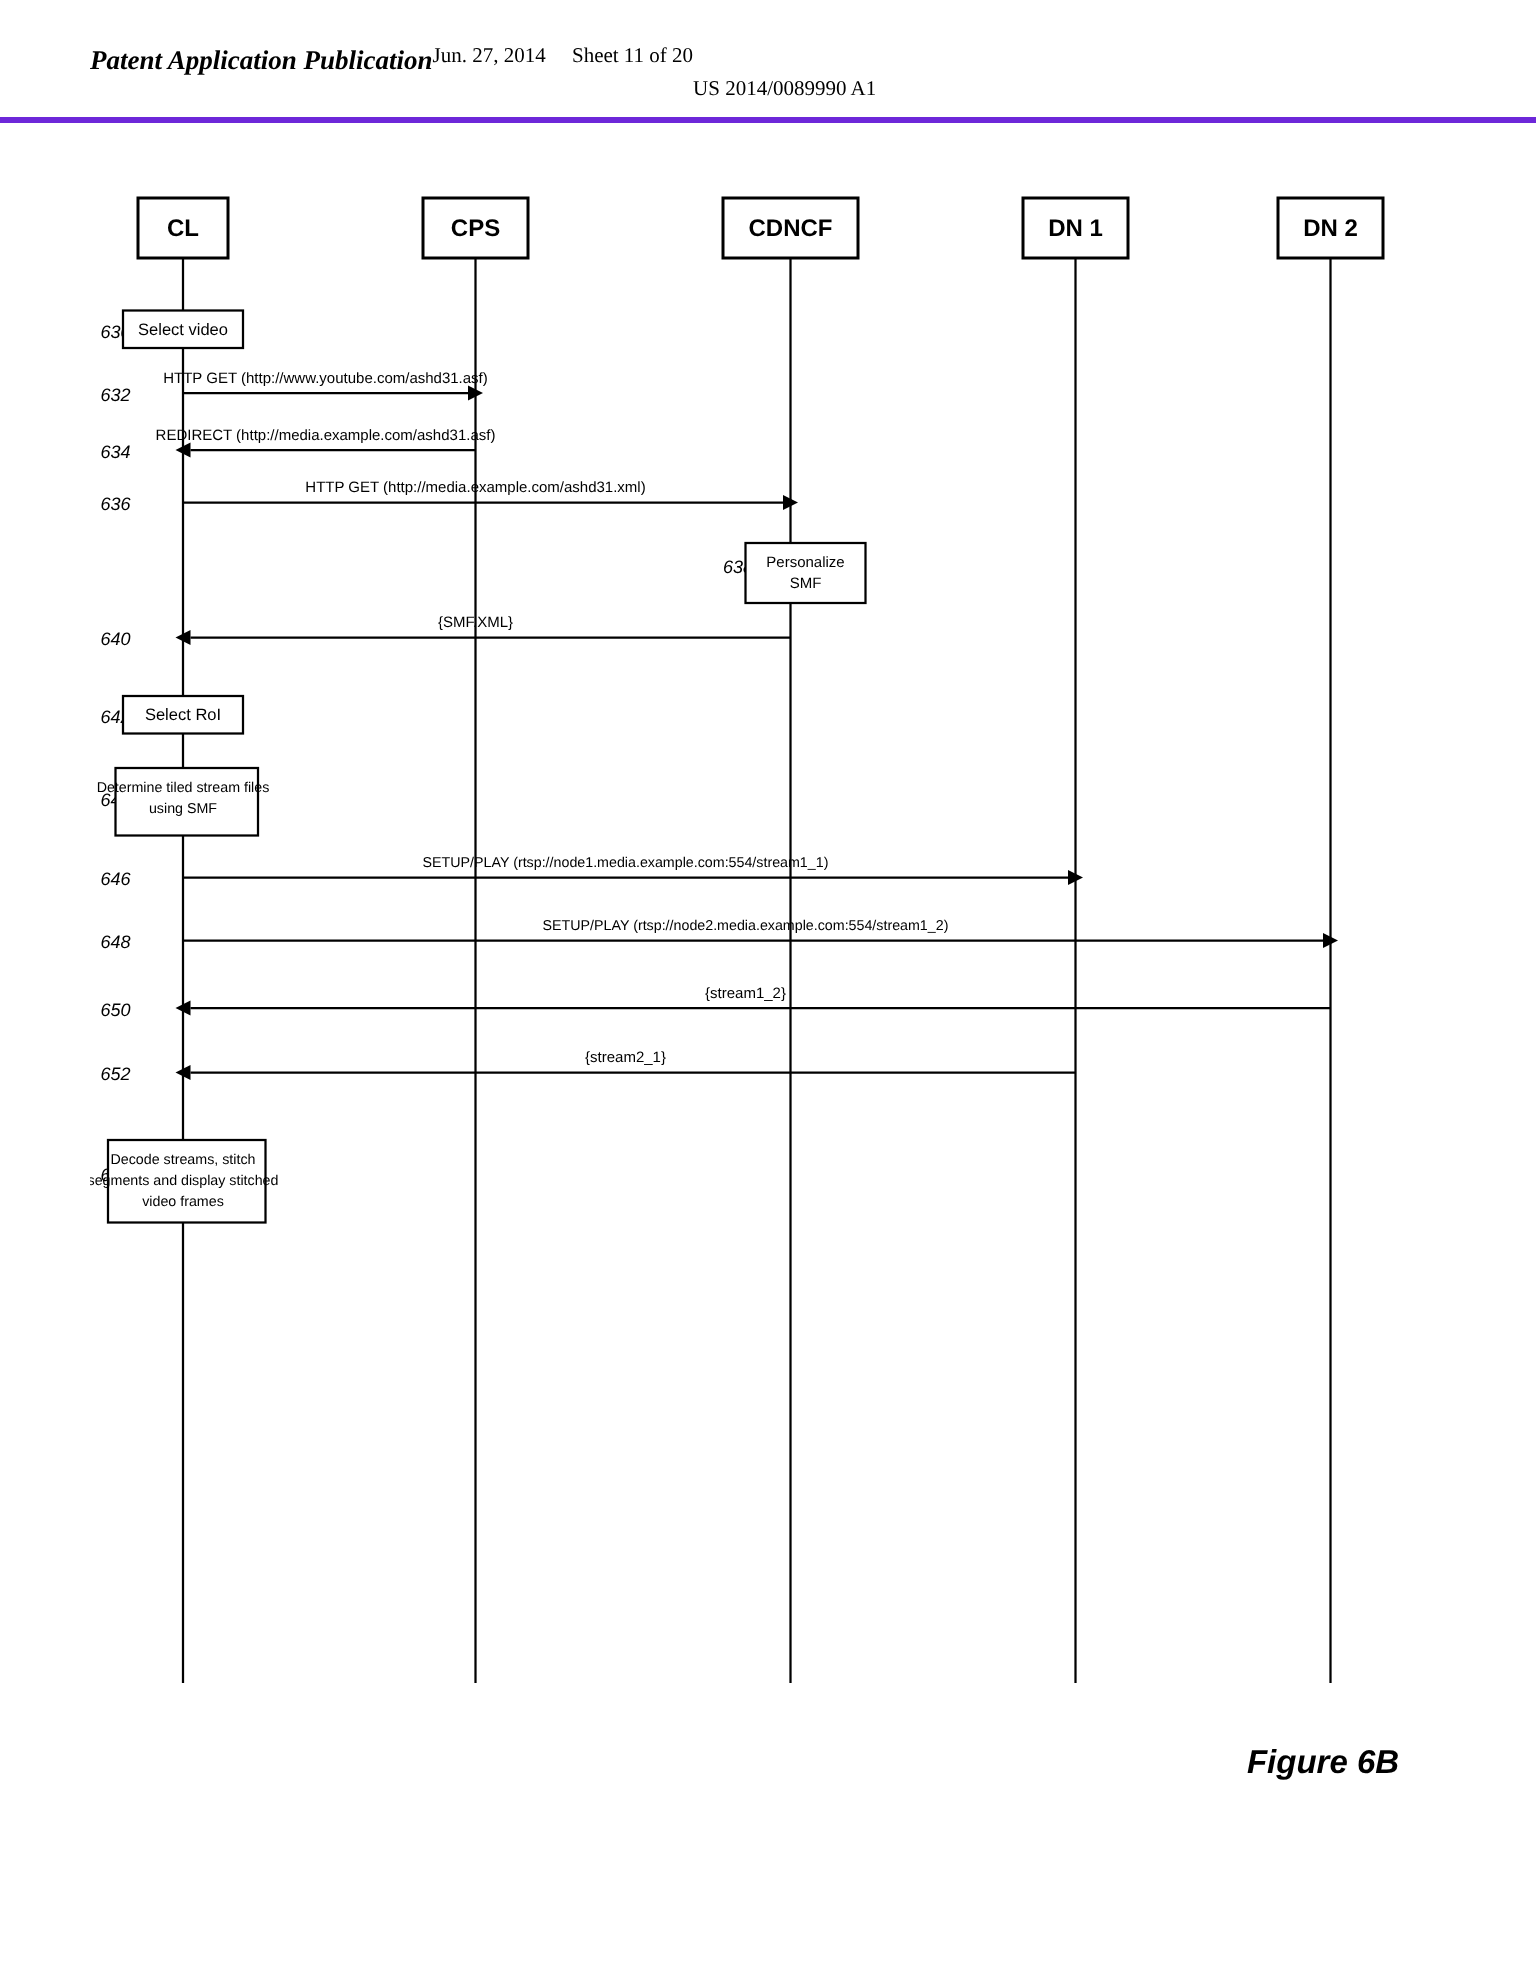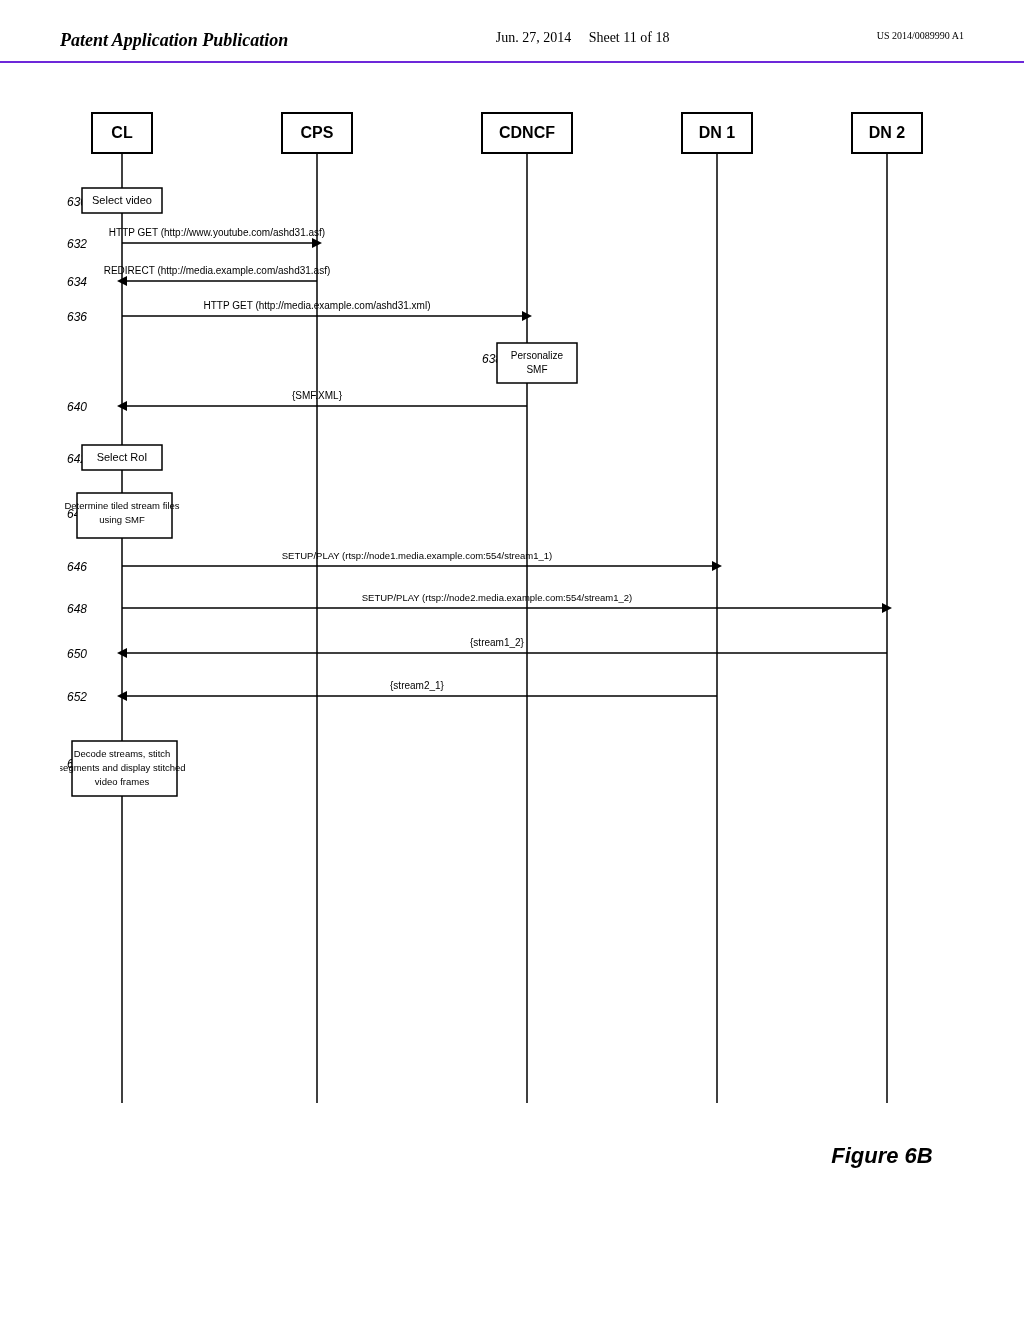--- a/index.html
+++ b/index.html
@@ -8,37 +8,37 @@
       height: 1320px;
       background: #fff;
       font-family: 'Times New Roman', serif;
       position: relative;
       overflow: hidden;
     }
 
     
     .header {
       display: flex;
-      justify-content: space-between;
       align-items: flex-start;
       padding: 30px 60px 10px 60px;
-      border-bottom: 2px solid #6d28d9;
+      border-bottom: 4px solid #6d28d9;
     }
     .header-left {
       font-size: 18px;
       font-weight: bold;
       font-style: italic;
     }
     .header-center {
       font-size: 14px;
       text-align: center;
     }
     .header-right {
-      font-size: 10px;
+      font-size: 14px;
       text-align: right;
+      margin-top: 22px;
     }
 
     
     .diagram-area {
       position: relative;
       margin: 40px 60px 20px 60px;
       height: 1100px;
     }
 
     
@@ -50,21 +50,21 @@
       height: 100%;
     }
   </style>
 </head>
 <body>
 
 <div class="header">
   <div class="header-left">Patent Application Publication</div>
   <div class="header-center">
     <span>Jun. 27, 2014</span>&nbsp;&nbsp;&nbsp;&nbsp;
-    <span>Sheet 11 of 18</span>
+    <span>Sheet 11 of 20</span>
   </div>
   <div class="header-right">US 2014/0089990 A1</div>
 </div>
 
 <div class="diagram-area">
   <svg class="diagram-svg" viewBox="0 0 900 1100" xmlns="http://www.w3.org/2000/svg">
 
     <rect x="30" y="10" width="60" height="40" fill="white" stroke="black" stroke-width="2"></rect>
     <text x="60" y="35" text-anchor="middle" font-size="16" font-weight="bold" font-family="Arial, sans-serif">CL</text>
 

